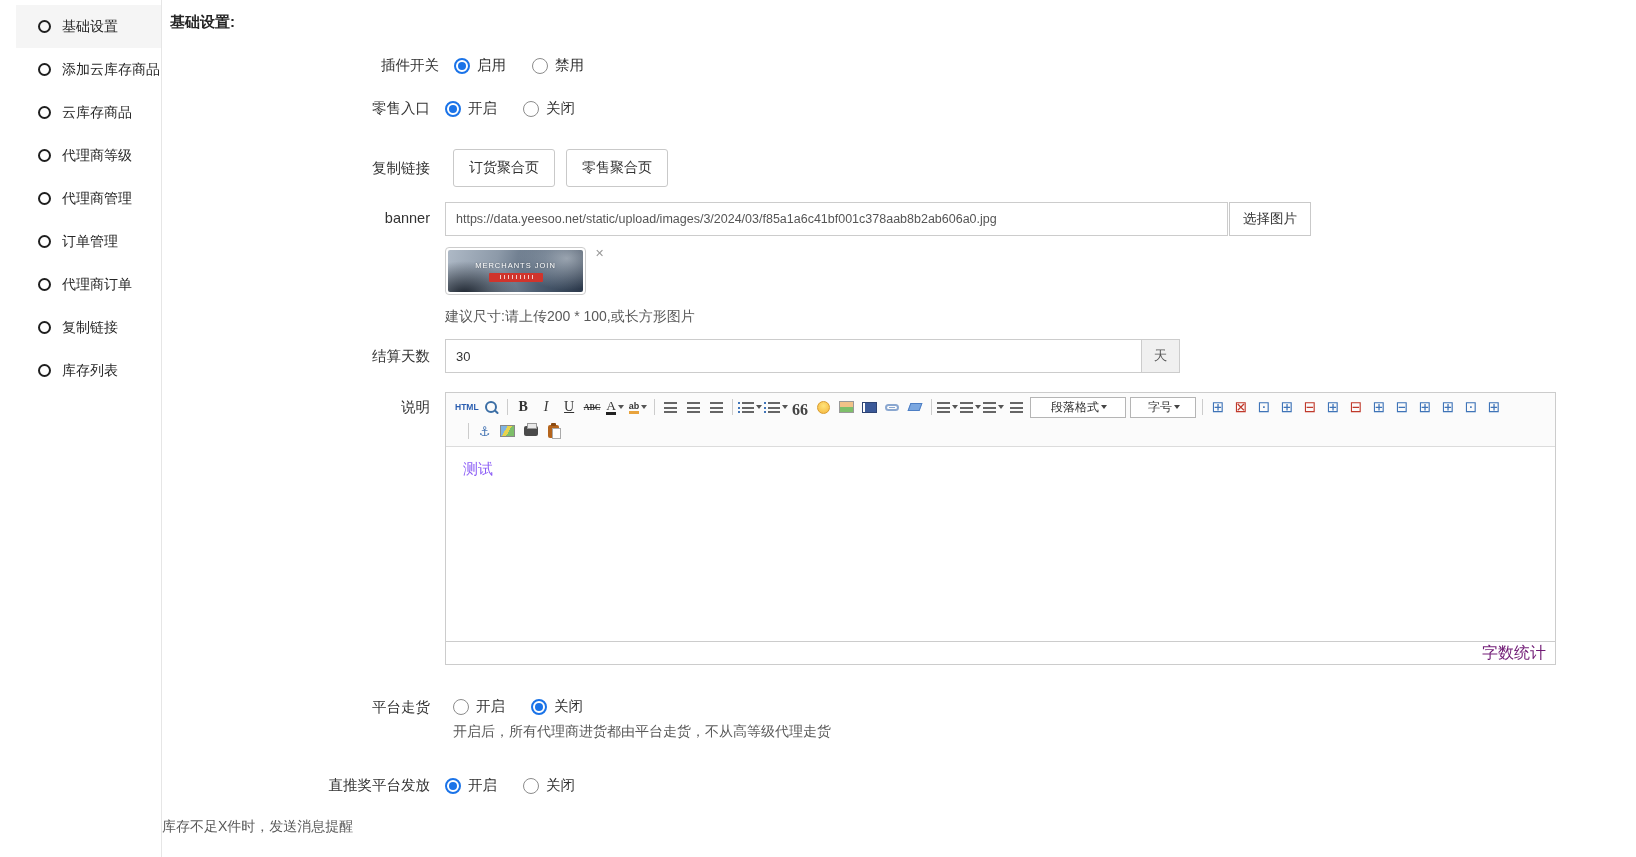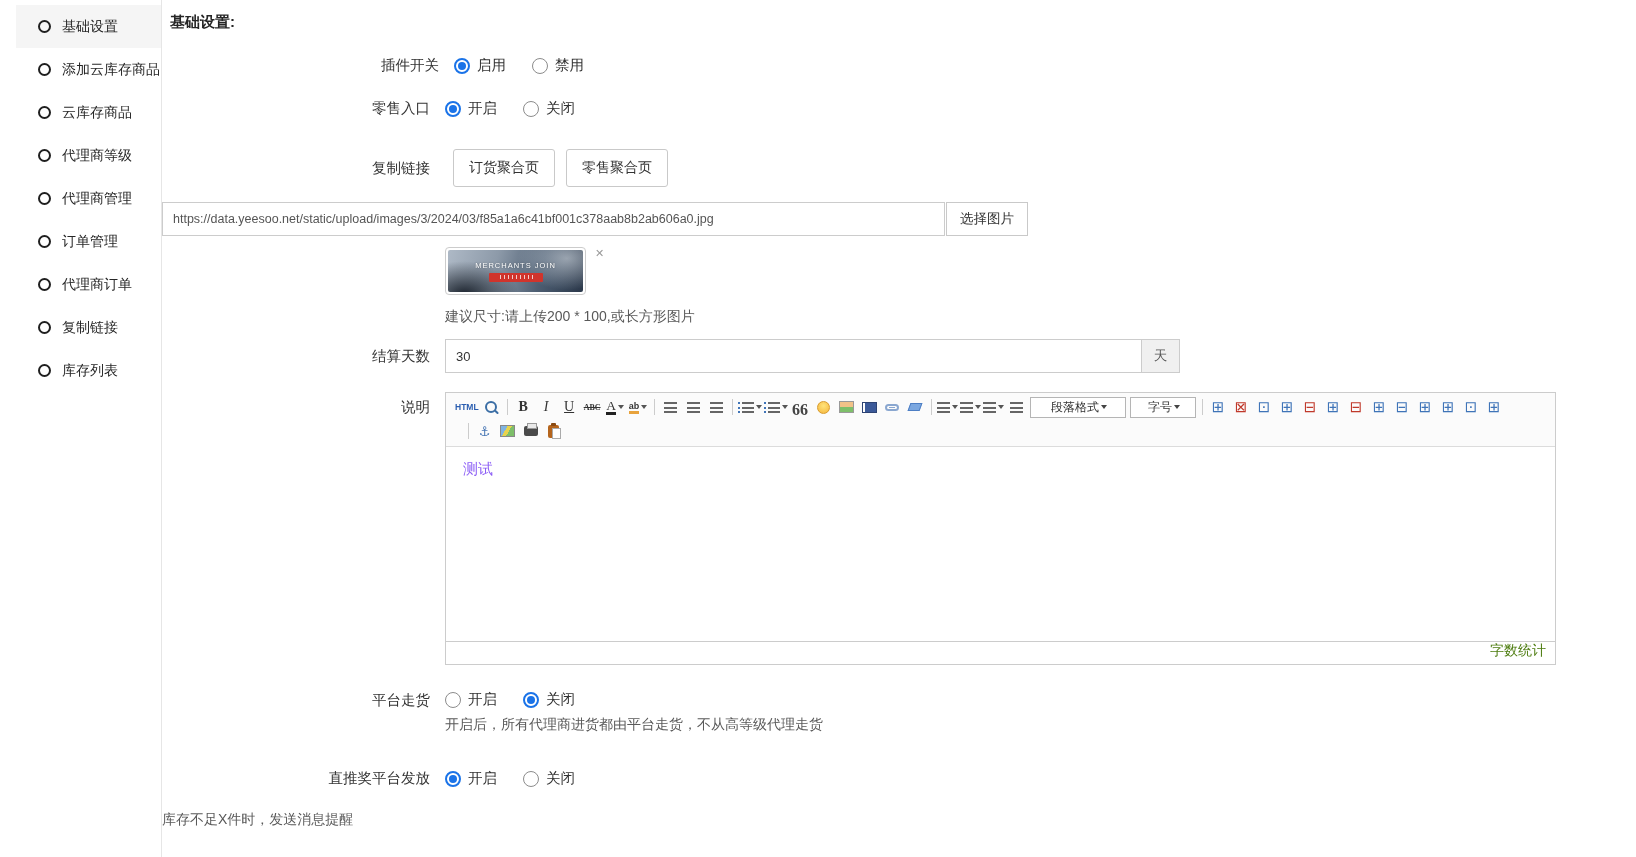--- a/index.html
+++ b/index.html
@@ -118,22 +118,22 @@
   .i-paste{width:11px;height:13px;display:inline-block;background:#b5651d;border-radius:2px;position:relative;}
   .i-paste::before{content:"";position:absolute;left:3px;top:-2px;width:5px;height:3px;background:#8a4a12;border-radius:1px;}
   .i-paste::after{content:"";position:absolute;right:-2px;bottom:-1px;width:7px;height:9px;background:#fff;border:1px solid #aaa;}
   .tb-select{display:inline-flex;align-items:center;justify-content:center;height:21px;
              border:1px solid #b5b5b5;background:#fff;font-size:12px;color:#333;padding:0 3px 0 6px;
              margin:0 2px;cursor:pointer;flex:none;box-sizing:border-box;}
   .sel-pf{width:96px;}
   .sel-fs{width:66px;}
   .tb-select .caret{border-top-color:#444;}
   .edit-area{height:194px;padding:13px 17px;font-size:15px;color:#8b5cf6;box-sizing:border-box;cursor:text;}
-  .status-bar{height:22px;border-top:1px solid #ccc;display:flex;align-items:flex-start;
-              justify-content:flex-end;padding-right:9px;font-size:14px;color:#4d7c0f;}
+  .status-bar{height:22px;border-top:1px solid #ccc;display:flex;align-items:flex-end;
+              justify-content:flex-end;padding-right:9px;font-size:16px;color:#701a75;}
 
   .helper-block{margin-top:7px;}
 </style>
 </head>
 <body>
 
 <div class="sidebar">
   <div class="side-item active">
     <span class="side-circle"></span>
     <span class="side-label">基础设置</span>
@@ -209,20 +209,21 @@
 
   <div class="row vc" style="margin-top:31px;">
     <div class="flabel">复制链接</div>
     <div class="ctrl" style="margin-left:23px;">
       <button class="btn">订货聚合页</button>
       <button class="btn">零售聚合页</button>
     </div>
   </div>
 
   <div class="row" style="margin-top:15px;">
+    <div class="flabel pad8">banner</div>
     <div class="ctrl igroup">
       <input class="text-input banner-input" type="text" value="https://data.yeesoo.net/static/upload/images/3/2024/03/f85a1a6c41bf001c378aab8b2ab606a0.jpg" style="">
       <button class="choose-btn">选择图片</button>
     </div>
   </div>
 
   <div class="row" style="margin-top:11px;">
     <div class="flabel"></div>
     <div class="ctrl thumb-wrap">
       <div class="thumb">
@@ -358,21 +359,21 @@
             </span>
         </div>
       </div>
       <div class="edit-area">测试</div>
       <div class="status-bar">
         <span>字数统计</span>
       </div>
     </div>
   </div>
 
-  <div class="row" style="margin-top:25px;">
+  <div class="row" style="margin-top:32px;gap:8px;">
     <div class="flabel" style="padding-top:1px;">平台走货</div>
     <div class="ctrl">
       <div class="rgroup">
         <span class="opt">
           <span class="radio"></span>
           <span class="opt-label">开启</span>
         </span>
         <span class="opt">
           <span class="radio checked">
               <span class="dot"></span>

